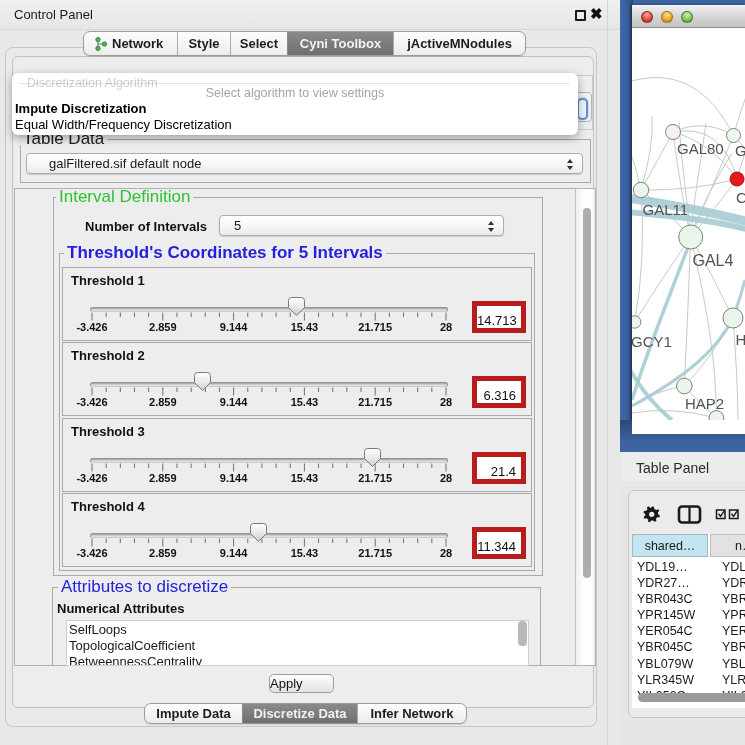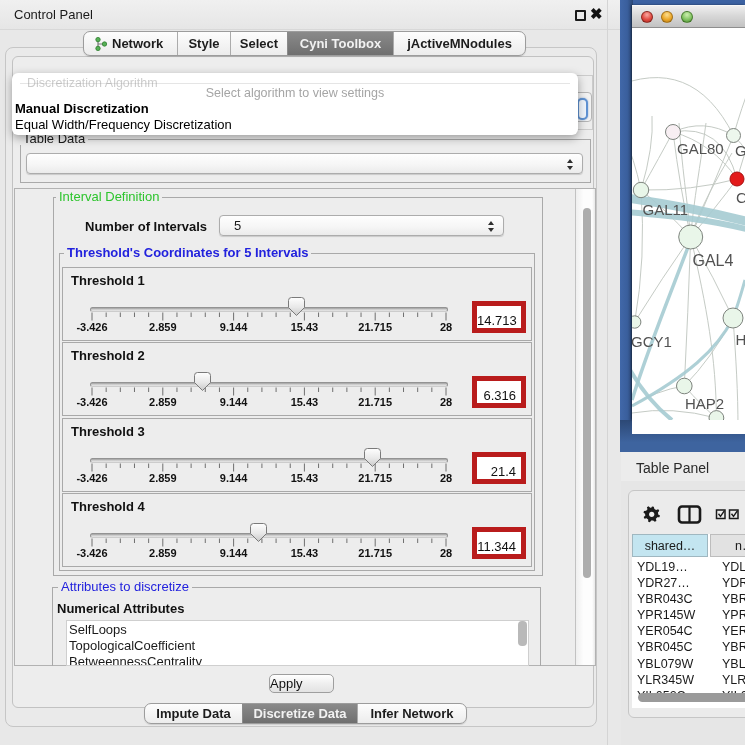--- a/index.html
+++ b/index.html
@@ -1,20 +1,20 @@
 <!DOCTYPE html>
 <html><head>
 <meta charset="utf-8">
 <style>
   * { margin:0; padding:0; box-sizing:border-box; }
   html,body { width:745px; height:745px; overflow:hidden; }
   body { font-family:"Liberation Sans", sans-serif; background:#E8E8E8; position:relative; }
   .abs { position:absolute; }
   .bold { font-weight:bold; }
-  .grouptitle { position:absolute; background:#EDEDED; padding:0 3px; font-size:13px; line-height:13px; }
+  .grouptitle { position:absolute; background:#EDEDED; padding:0 3px; font-size:17px; line-height:13px; }
   .combo { position:absolute; border:1px solid #ACACAC; border-radius:4px;
            background:linear-gradient(#FEFEFE,#F6F6F6 55%,#EBEBEB);
            box-shadow:0 1px 1px rgba(0,0,0,0.15); font-size:13px; color:#1a1a1a; }
   .combo .arrows { position:absolute; right:8px; top:5px; width:7px; }
   .tri-up, .tri-dn { display:block; width:0; height:0; border-left:3.5px solid transparent; border-right:3.5px solid transparent; }
   .tri-up { border-bottom:4.5px solid #2f2f2f; margin-bottom:2.5px; }
   .tri-dn { border-top:4.5px solid #2f2f2f; }
   .tblock { position:absolute; left:62px; width:470px; height:74px; border:1px solid #A9A9A9; background:#EDEDED; }
   .tlabel { position:absolute; left:8px; top:5px; font-size:13px; font-weight:bold; color:#111; }
   .track { position:absolute; left:27px; top:39px; width:358px; height:5px; border-radius:3px;
@@ -39,20 +39,21 @@
 <div class="abs" style="left:12px;top:56px;width:582px;height:652px;border:1px solid #C2C2C2;border-radius:6px;background:#EDEDED;"></div>
 
 <div class="abs" style="left:20px;top:75px;width:573px;height:55px;border:1px solid rgba(140,140,140,0.35);"></div>
 
 <div class="abs" style="left:560px;top:92px;width:32px;height:30px;background:#F2F2F2;border:1px solid #B5B5B5;border-radius:0 4px 4px 0;"></div>
 <div class="abs" style="left:577px;top:98px;width:11px;height:22px;border:2px solid #5F92D2;border-radius:5px;background:#EFF5FC;box-shadow:0 0 2px rgba(90,140,205,0.7);"></div>
 
 <div class="abs" style="left:20px;top:139px;width:571px;height:44px;border:1px solid #A9A9A9;"></div>
 <div class="grouptitle" style="left:20px;top:132px;color:#1a1a1a;background:#EDEDED;">Table Data</div>
 <div class="combo" style="left:26px;top:153px;width:557px;height:21px;">
+  <span style="position:absolute;left:22px;top:2px;">galFiltered.sif default node</span>
   <span class="arrows">
       <span class="tri-up"></span>
       <span class="tri-dn"></span>
     </span>
 </div>
 
 <div class="abs" style="left:14px;top:188px;width:582px;height:478px;border:1px solid #B2B2B2;background:#EDEDED;"></div>
 
 <div class="abs" style="left:575px;top:189px;width:20px;height:476px;background:linear-gradient(90deg,#EFEFEF,#FDFDFD 40%,#FDFDFD 85%,#E8E8E8);border-left:1px solid #C2C2C2;"></div>
 <div class="abs" style="left:583px;top:208px;width:8px;height:370px;background:#ADADAD;border-radius:4px;"></div>
@@ -291,21 +292,21 @@
 </div>
 
 <div class="abs" style="left:144px;top:703px;height:21px;border:1px solid #9C9C9C;border-radius:7px;background:linear-gradient(#FDFDFD,#ECECEC);overflow:hidden;white-space:nowrap;box-shadow:0 1px 1px rgba(0,0,0,0.12);">
   <span class="tabseg" style="border-left:none;width:97px;padding:0;text-align:center;height:19px;line-height:19px;">Impute Data</span><span class="tabseg" style="width:115px;padding:0;text-align:center;background:linear-gradient(#8A8A8A,#6F6F6F);color:#F2F2F2;border-left-color:#8A8A8A;height:19px;line-height:19px;">Discretize Data</span><span class="tabseg" style="width:109px;padding:0;text-align:center;height:19px;line-height:19px;">Infer Network</span>
 </div>
 
 <div class="abs" style="left:12px;top:73px;width:566px;height:62px;background:#ffffff;border-radius:6px;box-shadow:0 3px 10px rgba(0,0,0,0.35);"></div>
 <div class="abs" style="left:27px;top:76px;font-size:12.5px;color:rgba(110,110,110,0.35);">Discretization Algorithm</div>
 <div class="abs" style="left:20px;top:82.5px;width:550px;height:1px;background:rgba(150,150,150,0.25);"></div>
 <div class="abs" style="left:12px;top:86px;width:566px;text-align:center;font-size:12.5px;color:#A5A5A5;">Select algorithm to view settings</div>
-<div class="abs bold" style="left:15px;top:101px;font-size:13px;color:#000;">Manual Discretization</div>
+<div class="abs bold" style="left:15px;top:101px;font-size:13px;color:#000;">Impute Discretization</div>
 <div class="abs" style="left:15px;top:117px;font-size:13px;color:#000;">Equal Width/Frequency Discretization</div>
 
 <div class="abs" style="left:607px;top:0;width:1px;height:745px;background:#D4D4D4;"></div>
 
 <div class="abs" style="left:620px;top:0;width:125px;height:452px;background:#3C62A2;"></div>
 <div class="abs" style="left:620px;top:0;width:13px;height:452px;background:linear-gradient(90deg,#4168A9,#3A5F9D 55%,#2C4977);"></div>
 <div class="abs" style="left:620px;top:420px;width:125px;height:32px;background:linear-gradient(#2C4875,#3E649F 70%);"></div>
 
 <div class="abs" style="left:632px;top:5px;width:113px;height:415px;box-shadow:-1px 0 2px rgba(0,0,0,0.5);"></div>
 <div class="abs" style="left:632px;top:5px;width:113px;height:23px;background:linear-gradient(#EFEFEF,#D8D8D8 45%,#C2C2C2);border-bottom:1px solid #8E8E8E;border-top:1px solid #F8F8F8;"></div>

